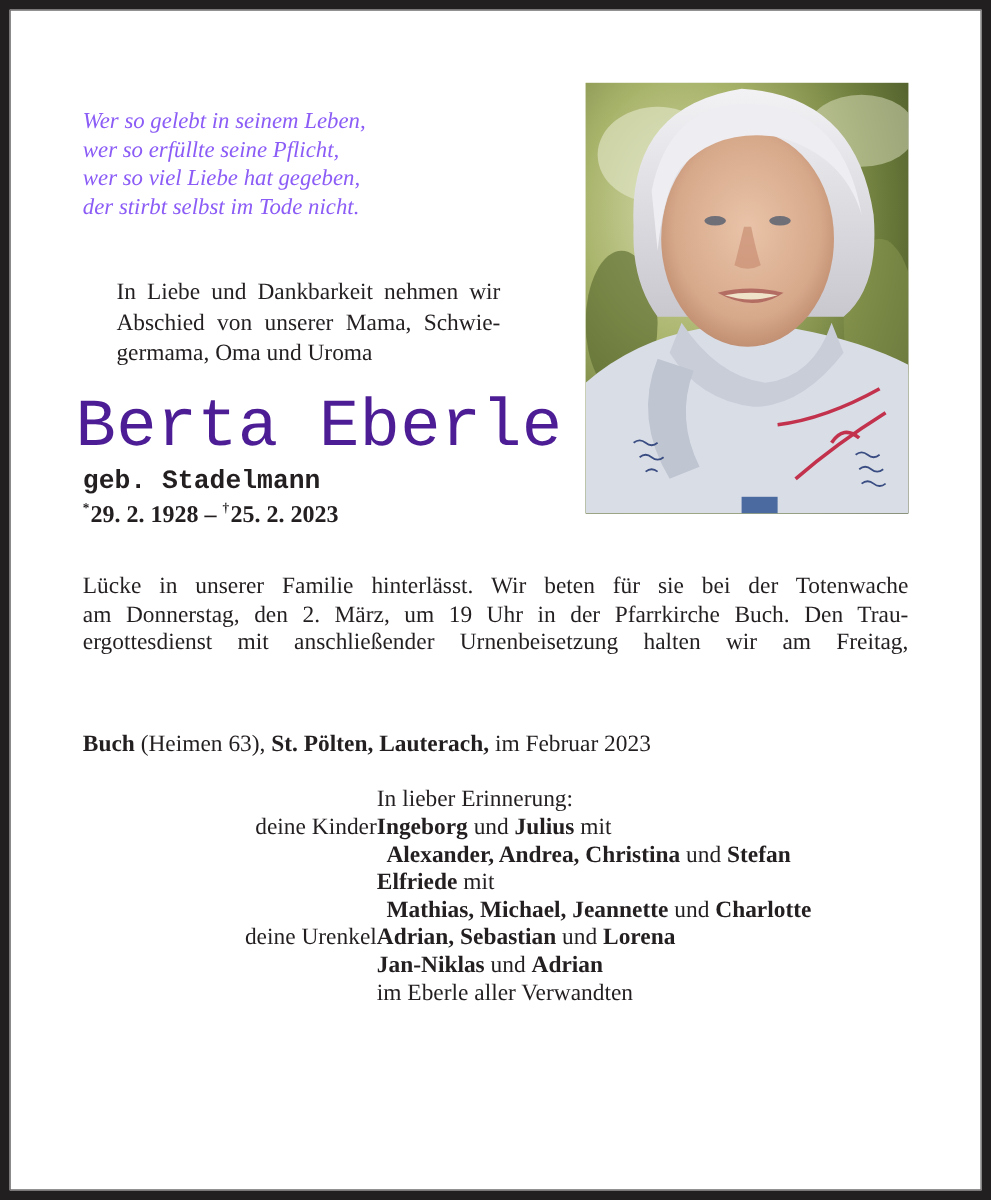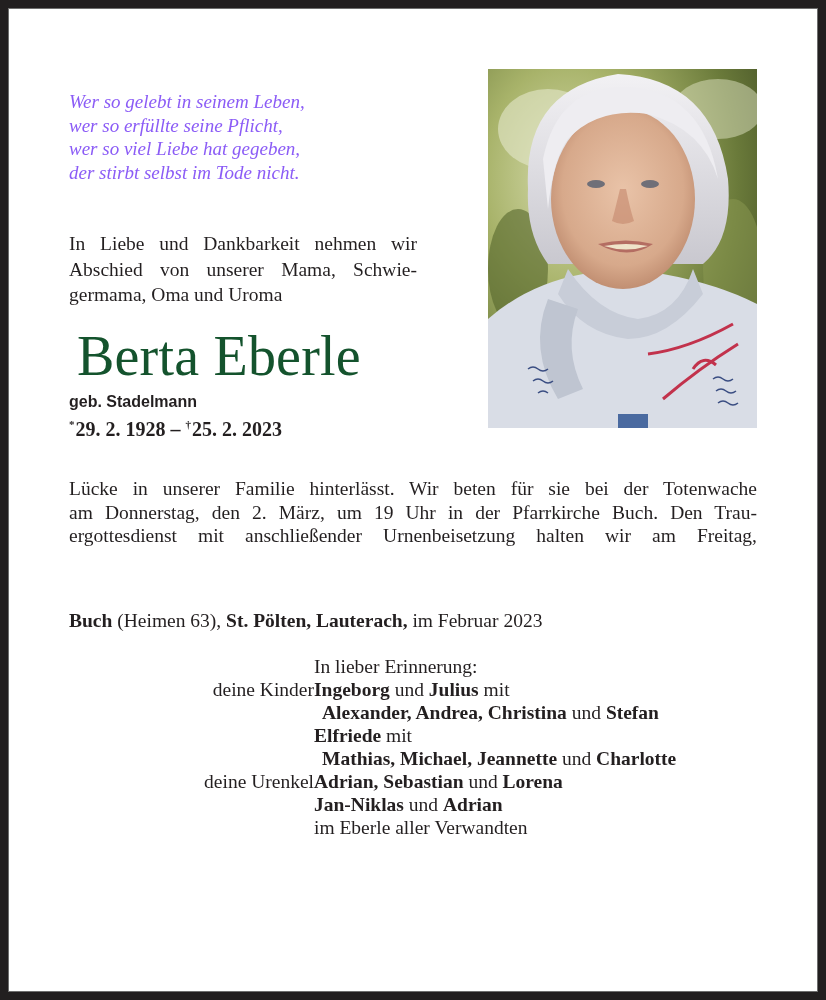--- a/index.html
+++ b/index.html
@@ -30,37 +30,37 @@
     }
     .poem div { white-space: nowrap; }
 
     .intro {
       left: 61px; top: 223px; width: 348px;
       font-family: "Liberation Serif", serif;
       font-size: 19.5px;
       line-height: 25.5px;
       text-align: justify;
     }
-    .intro div { white-space: nowrap; }
+    .intro div { white-space: nowrap; margin-left: 28px; }
     .intro .just { text-align: justify; text-align-last: justify; }
 
     .name {
-      left: 69px; top: 316px;
-      font-family: Liberation Serif, serif;
+      left: 55px; top: 316px;
+      font-family: Liberation Mono, monospace;
       font-size: 56px;
       line-height: 64px;
       letter-spacing: 0.2px;
-      color: #14532d;
+      color: #4c1d95;
       white-space: nowrap;
     }
     .birthname {
       left: 61px; top: 382px;
-      font-family: Liberation Sans, sans-serif;
+      font-family: Liberation Mono, monospace;
       font-weight: bold;
-      font-size: 16px;
+      font-size: 22px;
       line-height: 23px;
       white-space: nowrap;
     }
     .dates {
       left: 61px; top: 405px;
       font-family: Liberation Serif, serif;
       font-weight: bold;
       font-size: 20px;
       line-height: 23px;
       white-space: nowrap;

